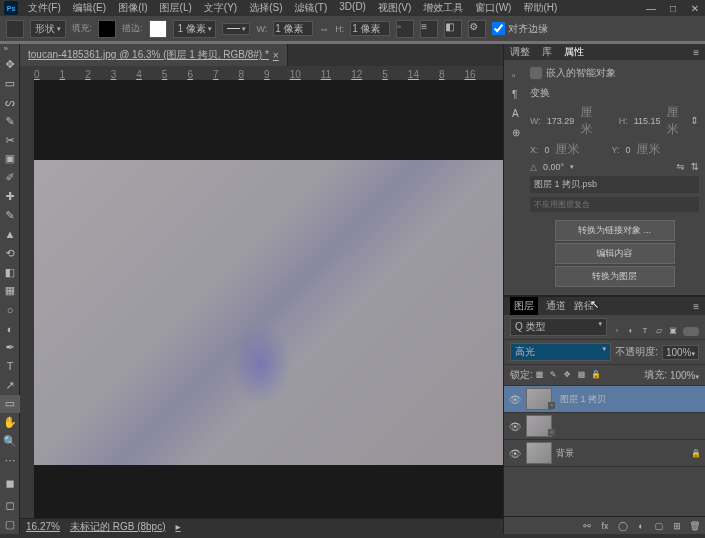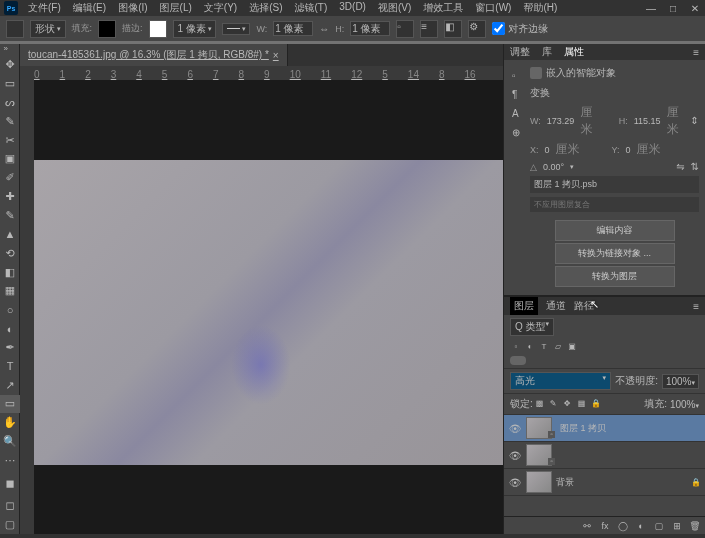--- a/index.html
+++ b/index.html
@@ -54,21 +54,21 @@
 .prop-val { font-size: 9px; }
 .prop-unit { font-size: 12px; color: #888; }
 .prop-link-btn { width: 12px; height: 12px; margin-left: auto; }
 .prop-filename { background: #3a3a3a; padding: 2px 4px; margin: 4px 0; font-size: 9px; }
 .prop-warn { background: #3a3a3a; padding: 2px 4px; color: #777; font-size: 8px; margin-bottom: 8px; }
 .prop-btn { background: #555; border: 1px solid #666; padding: 3px 8px; margin: 2px auto; display: block; font-size: 9px; width: 120px; text-align: center; color: #ccc; }
 
 .layers-panel { flex: 1; display: flex; flex-direction: column; border-top: 1px solid #222; }
 .layers-tabs { display: flex; background: #323232; height: 18px; align-items: center; gap: 8px; padding: 0 6px; font-size: 9px; }
 .layers-tabs .active { background: #000000; padding: 2px 4px; }
-.layer-filter-bar { display: flex; align-items: flex-start; padding: 3px 6px; gap: 4px; border-bottom: 1px solid #333; flex-direction: column; }
+.layer-filter-bar { display: flex; align-items: flex-end; padding: 3px 6px; gap: 4px; border-bottom: 1px solid #333; }
 .layer-filter-bar .dd { background: #323232; border: 1px solid #555; padding: 1px 4px; font-size: 9px; flex: 1; display: flex; }
 .filter-icons { display: flex; gap: 2px; }
 .filter-icons .fi { width: 12px; height: 12px; font-size: 8px; display: flex; align-items: center; justify-content: center; }
 .toggle-sw { width: 16px; height: 9px; background: #666; border-radius: 4px; }
 .blend-row { display: flex; align-items: center; padding: 3px 6px; gap: 4px; border-bottom: 1px solid #333; font-size: 9px; }
 .blend-dd { flex: 1; background: #0c4a6e; border: 1px solid #555; padding: 1px 4px; display: flex; }
 .blend-row .opdd { background: #323232; border: 1px solid #555; padding: 1px 3px; }
 .lock-row { display: flex; align-items: center; padding: 3px 6px; gap: 3px; border-bottom: 1px solid #333; font-size: 9px; }
 .lock-row .li { width: 11px; height: 11px; font-size: 8px; }
 
@@ -203,20 +203,25 @@
         <span>16</span>
     </div>
     <div class="canvas-body">
       <div class="ruler-v"></div>
       <div class="canvas">
         <div class="canvas-img">
           <div class="blob"></div>
         </div>
       </div>
     </div>
+    <div class="status-bar">
+      <span>16.27%</span>
+      <span>未标记的 RGB (8bpc)</span>
+      <span>▸</span>
+    </div>
   </div>
 
   <div class="right-panels">
     <div class="mini-tabs">
       <span>调整</span>
       <span>库</span>
       <span class="active">属性</span>
       <span style="margin-left:auto">≡</span>
     </div>
 
@@ -255,22 +260,22 @@
           </div>
           <div class="prop-row">
             <span class="prop-label">△</span>
             <span class="prop-val">0.00°</span>
             <span class="opt-arrow">▾</span>
             <span style="margin-left:auto">⇋</span>
             <span>⇅</span>
           </div>
           <div class="prop-filename">图层 1 拷贝.psb</div>
           <div class="prop-warn">不应用图层复合</div>
+          <div class="prop-btn">转换为链接对象 ...</div>
           <div class="prop-btn">编辑内容</div>
-          <div class="prop-btn">转换为链接对象 ...</div>
           <div class="prop-btn">转换为图层</div>
         </div>
       </div>
     </div>
 
     <div class="layers-panel">
       <div class="layers-tabs">
         <span class="active">图层</span>
         <span>通道</span>
         <span>路径</span>

